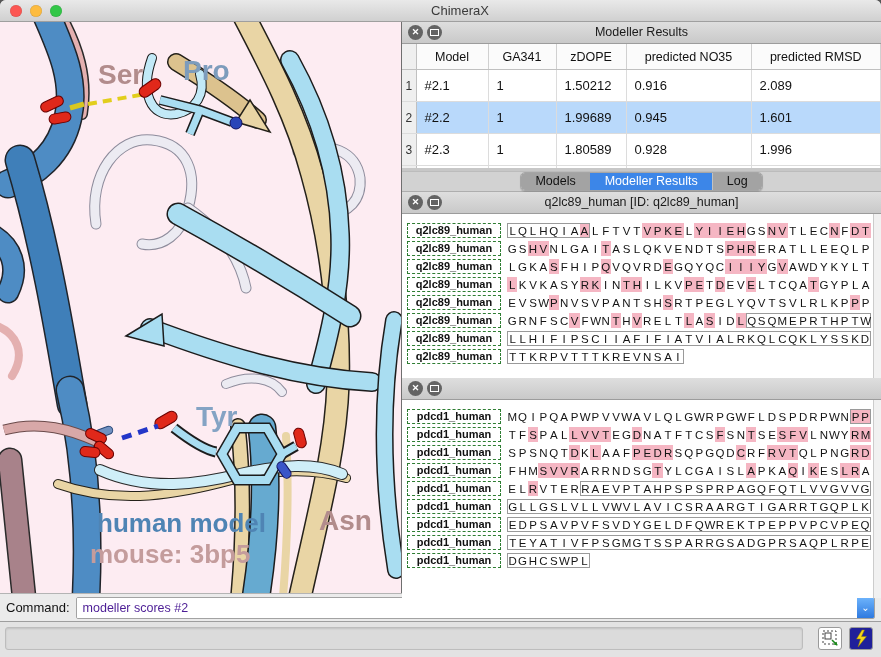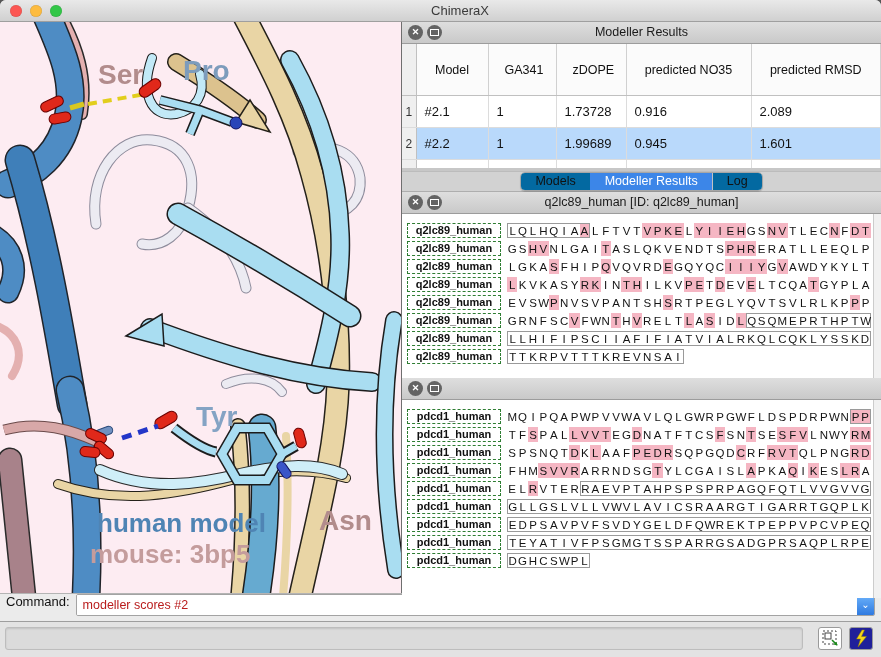--- a/index.html
+++ b/index.html
@@ -24,36 +24,36 @@
          position:relative;text-align:center;line-height:21px;font-size:12.5px;color:#1a1a1a;box-sizing:border-box;}
   .picons{position:absolute;left:6px;top:3px;display:flex;gap:4px;}
   .ci{width:15px;height:15px;border-radius:50%;background:#646464;color:#fff;font-size:9px;
       line-height:15px;text-align:center;font-weight:bold;cursor:default;}
   .fbox{display:inline-block;width:7px;height:5px;border:1px solid #fff;margin-top:4px;}
   
   .p1{position:absolute;top:0;left:0;right:0;height:146px;}
   .table-wrap{height:124px;background:#fff;overflow:hidden;}
   table{border-collapse:collapse;width:100%;table-layout:fixed;}
   thead th{height:19px;border-right:1px solid #d0d0d0;border-bottom:1px solid #c0c0c0;
-           font-weight:normal;text-align:center;background:#fbfbfb;font-size:12.5px;color:#111;padding:16px;}
+           font-weight:normal;text-align:center;background:#fbfbfb;font-size:12.5px;color:#111;padding:3px;}
   tbody td{height:31px;border-right:1px solid #dcdcdc;border-bottom:1px solid #dcdcdc;
            padding:0 0 0 8px;font-size:13px;color:#111;}
   .numcol{background:#efefef !important;border-right:1px solid #c0c0c0 !important;
           text-align:center !important;padding:0 !important;color:#333;font-size:12px;}
   tr.selected td{background:var(--selrow);}
   tr.selected td.numcol{background:#efefef;}
   tr.filler td{height:11px;border-bottom:none;}
   
   .tabspacer{position:absolute;top:146px;height:3px;left:0;right:0;background:#c7c7c7;}
   .tabbar{position:absolute;top:149px;height:21px;left:0;right:0;background:#d2d2d2;
           border-top:1px solid #bcbcbc;border-bottom:1px solid #aeaeae;display:flex;
           justify-content:center;align-items:center;box-sizing:border-box;}
   .tabs{display:flex;border:1px solid #a6a6a6;border-radius:5px;overflow:hidden;background:#fff;
         height:17px;line-height:17px;box-shadow:0 1px 1px rgba(0,0,0,.15);}
-  .tab{padding:0 14px;font-size:12.5px;background:#0369a1;color:#111;cursor:default;}
+  .tab{padding:0 14px;font-size:12.5px;background:#a3a3a3;color:#111;cursor:default;}
   .tab + .tab{border-left:1px solid #c2c2c2;}
   .tab.active{background:var(--accent);color:#fff;border-left-color:var(--accent);}
   
   .p2{position:absolute;top:170px;left:0;right:0;height:176px;}
   .p3{position:absolute;top:356px;left:0;right:0;height:197px;}
   .seqbody{background:#fff;position:relative;overflow:hidden;padding-top:7px;box-sizing:border-box;}
   .p2 .seqbody{height:176px;} .p3 .seqbody{height:198px;}
   .scrolltrack{position:absolute;top:0;right:0;bottom:0;width:7px;background:#f1f1f1;border-left:1px solid #cccccc;}
   .seqrow{height:18px;display:flex;align-items:center;padding-left:5px;}
   .seqlabel{width:92px;flex:0 0 92px;text-align:center;font-size:11px;font-weight:bold;
@@ -61,24 +61,24 @@
             margin-right:6px;color:#101010;box-sizing:content-box;}
   .cells{display:flex;}
   .cell{flex:0 0 10.4px;width:10.4px;height:15px;line-height:15px;text-align:center;font-size:11.5px;
         color:#141414;border-top:1px solid transparent;border-bottom:1px solid transparent;box-sizing:border-box;}
   .cell.hl{background:var(--hl);}
   .cell.bx{border-top-color:#9a9a9a;border-bottom-color:#9a9a9a;}
   .cell.bxl{border-left:1px solid #9a9a9a;}
   .cell.bxr{border-right:1px solid #9a9a9a;}
   
   .cmdbar{flex:0 0 28px;height:28px;background:#ebebeb;border-top:1px solid #b4b4b4;display:flex;
-          padding:0 6px;box-sizing:border-box;gap:6px;}
+          align-items:center;padding:0 6px;box-sizing:border-box;gap:6px;}
   .cmdlabel{font-size:13px;color:#111;}
   .cmdwrap{flex:1;display:flex;height:20px;border:1px solid #a3a3a3;background:#fff;border-radius:2px;overflow:hidden;}
-  .cmdwrap input{flex:1;border:none;outline:none;font-size:12.5px;padding:0 6px;font-family:inherit;color:#b91c1c;}
+  .cmdwrap input{flex:1;border:none;outline:none;font-size:12.5px;padding:0 6px;font-family:inherit;color:#4c1d95;}
   .ddbtn{width:17px;background:linear-gradient(#6cb2fb,#2f7ae0);color:#fff;border:none;
          font-size:10px;text-align:center;padding:0;line-height:18px;cursor:default;}
   
   .statusbar{flex:0 0 36px;height:36px;background:#e3e3e3;border-top:1px solid #9e9e9e;
              position:relative;box-sizing:border-box;}
   .inset{position:absolute;left:5px;top:5px;right:78px;bottom:7px;background:#dbdbdb;
          border:1px solid #bdbdbd;border-radius:3px;box-shadow:inset 0 1px 2px rgba(0,0,0,.12);}
   .sbtns{position:absolute;right:8px;top:5px;display:flex;gap:7px;}
   .sb{width:24px;height:23px;border:1px solid #9a9a9a;border-radius:3px;background:#fff;padding:0;cursor:default;}
   .sb.lightning{background:#20209a;}
@@ -224,21 +224,21 @@
                   <th>zDOPE</th>
                   <th>predicted NO35</th>
                   <th>predicted RMSD</th>
                 </tr>
               </thead>
             <tbody id="mtbody">
                 <tr>
                   <td class="numcol">1</td>
                   <td>#2.1</td>
                   <td>1</td>
-                  <td>1.73728</td>
+                  <td>1.50212</td>
                   <td>0.916</td>
                   <td>2.089</td>
                 </tr>
                 <tr class="selected">
                   <td class="numcol">2</td>
                   <td>#2.2</td>
                   <td>1</td>
                   <td>1.99689</td>
                   <td>0.945</td>
                   <td>1.601</td>

